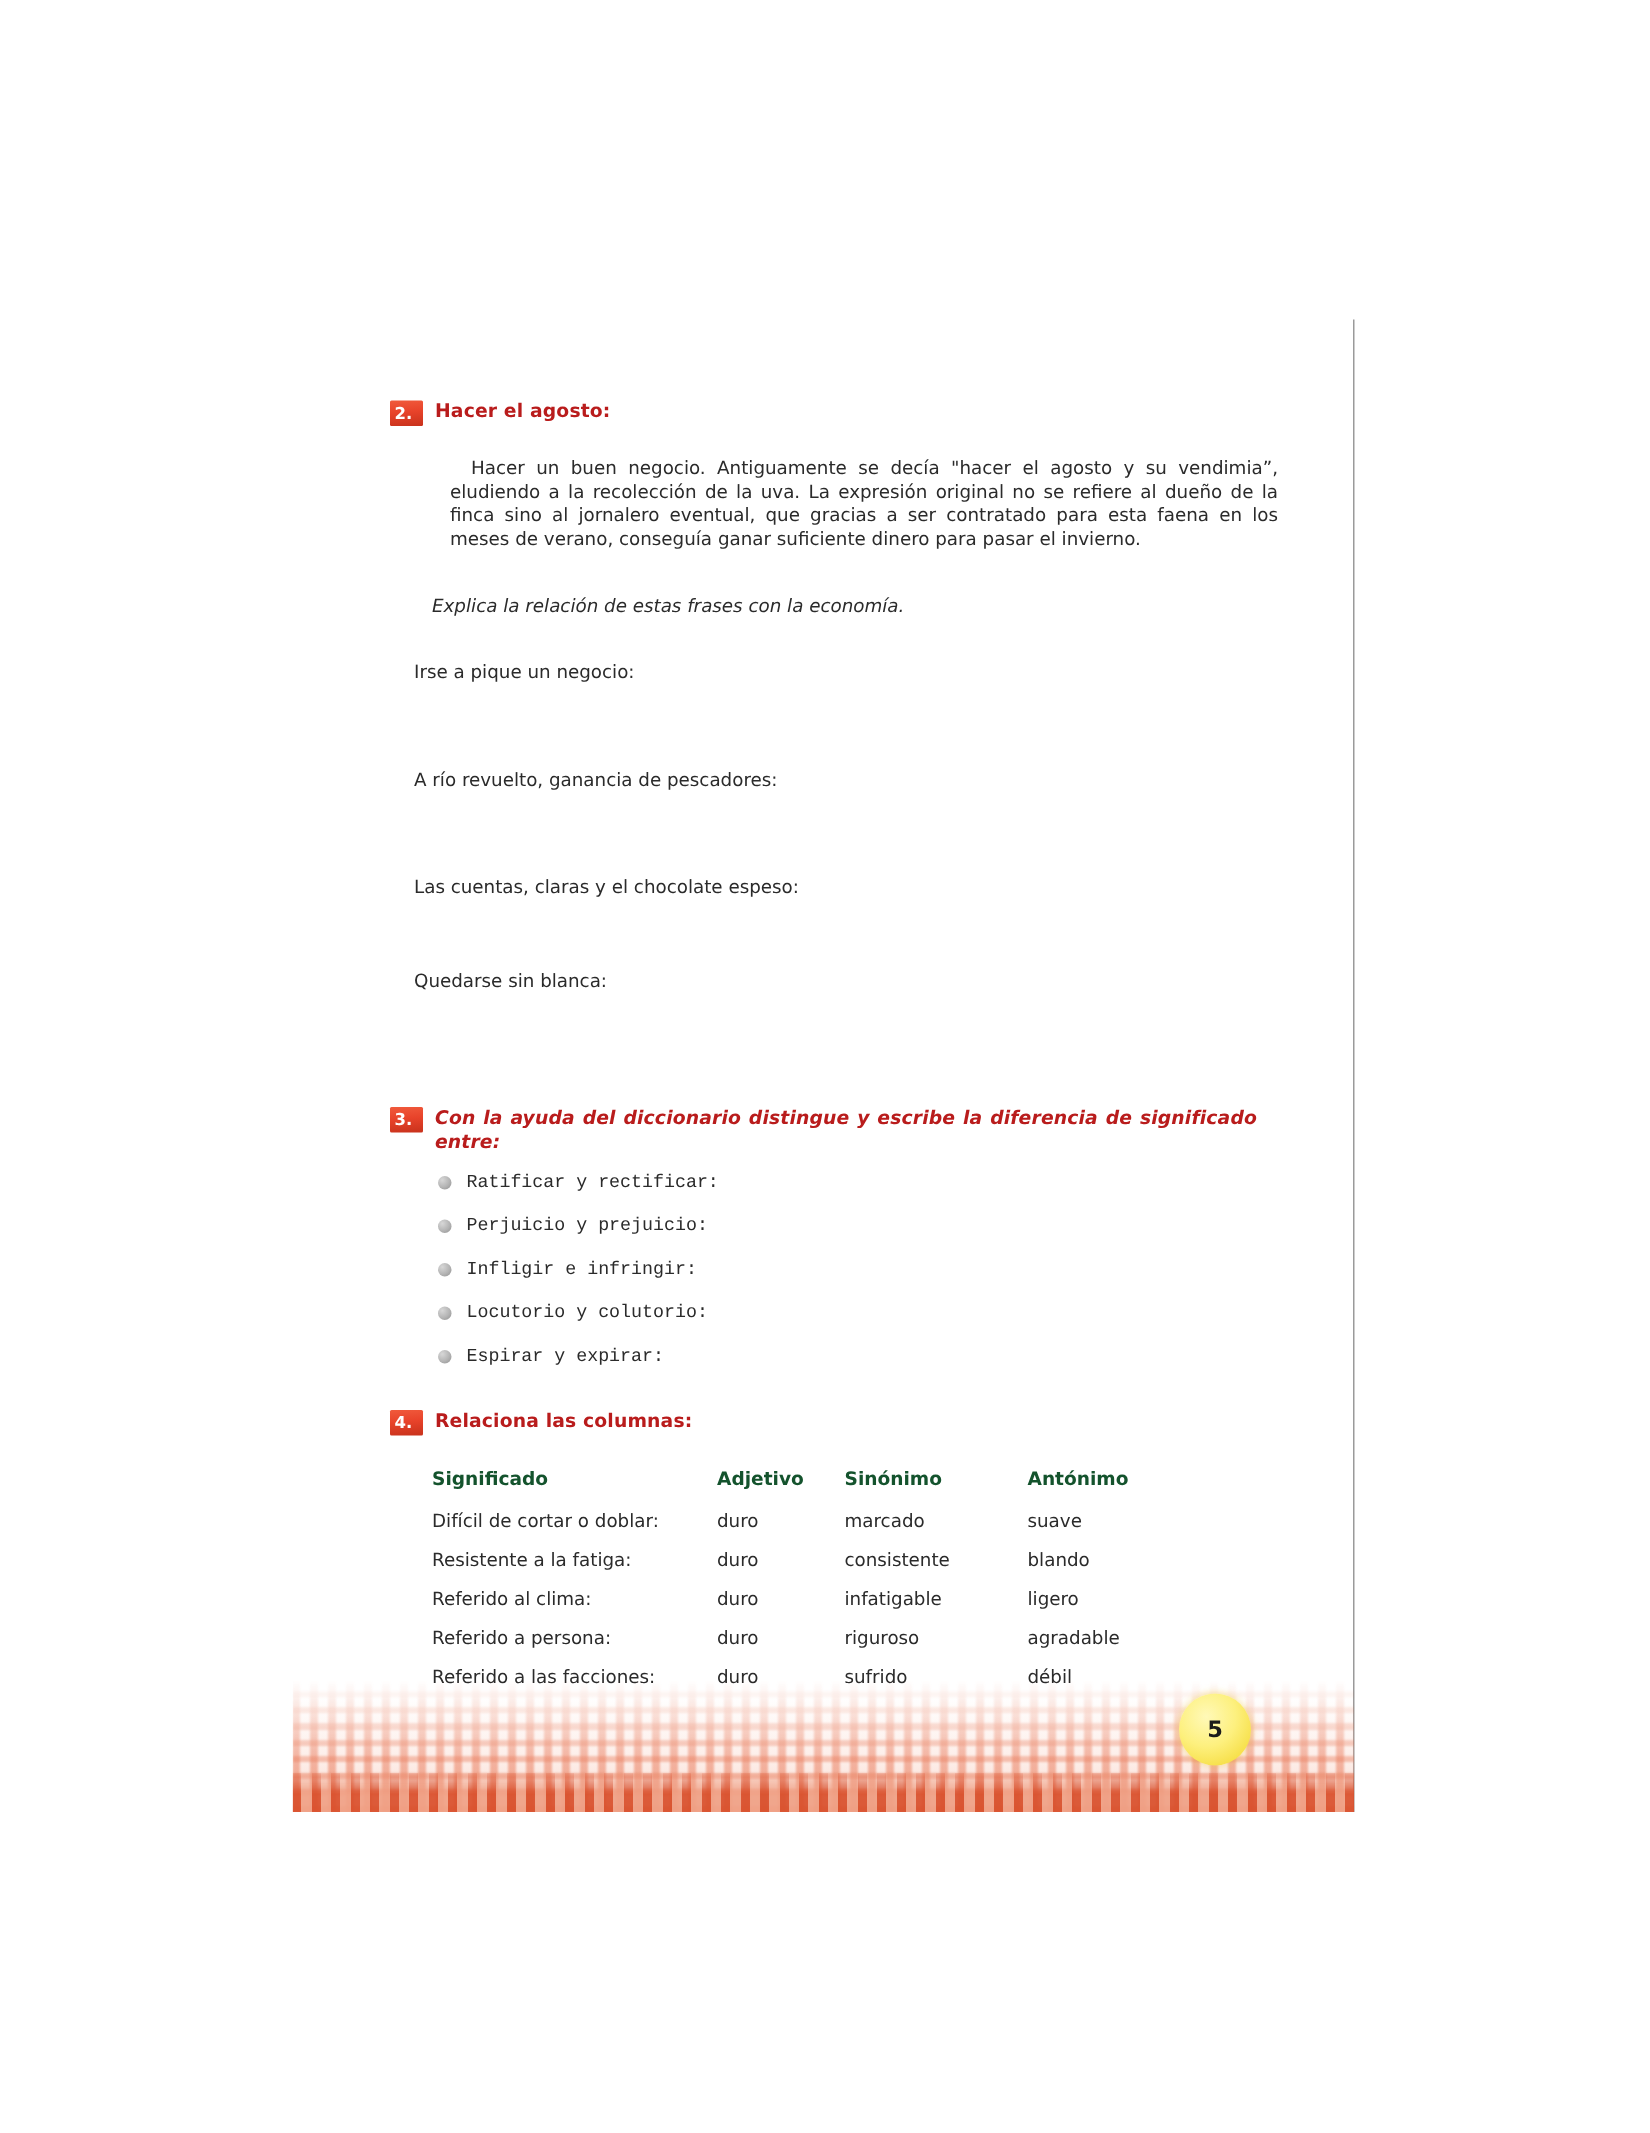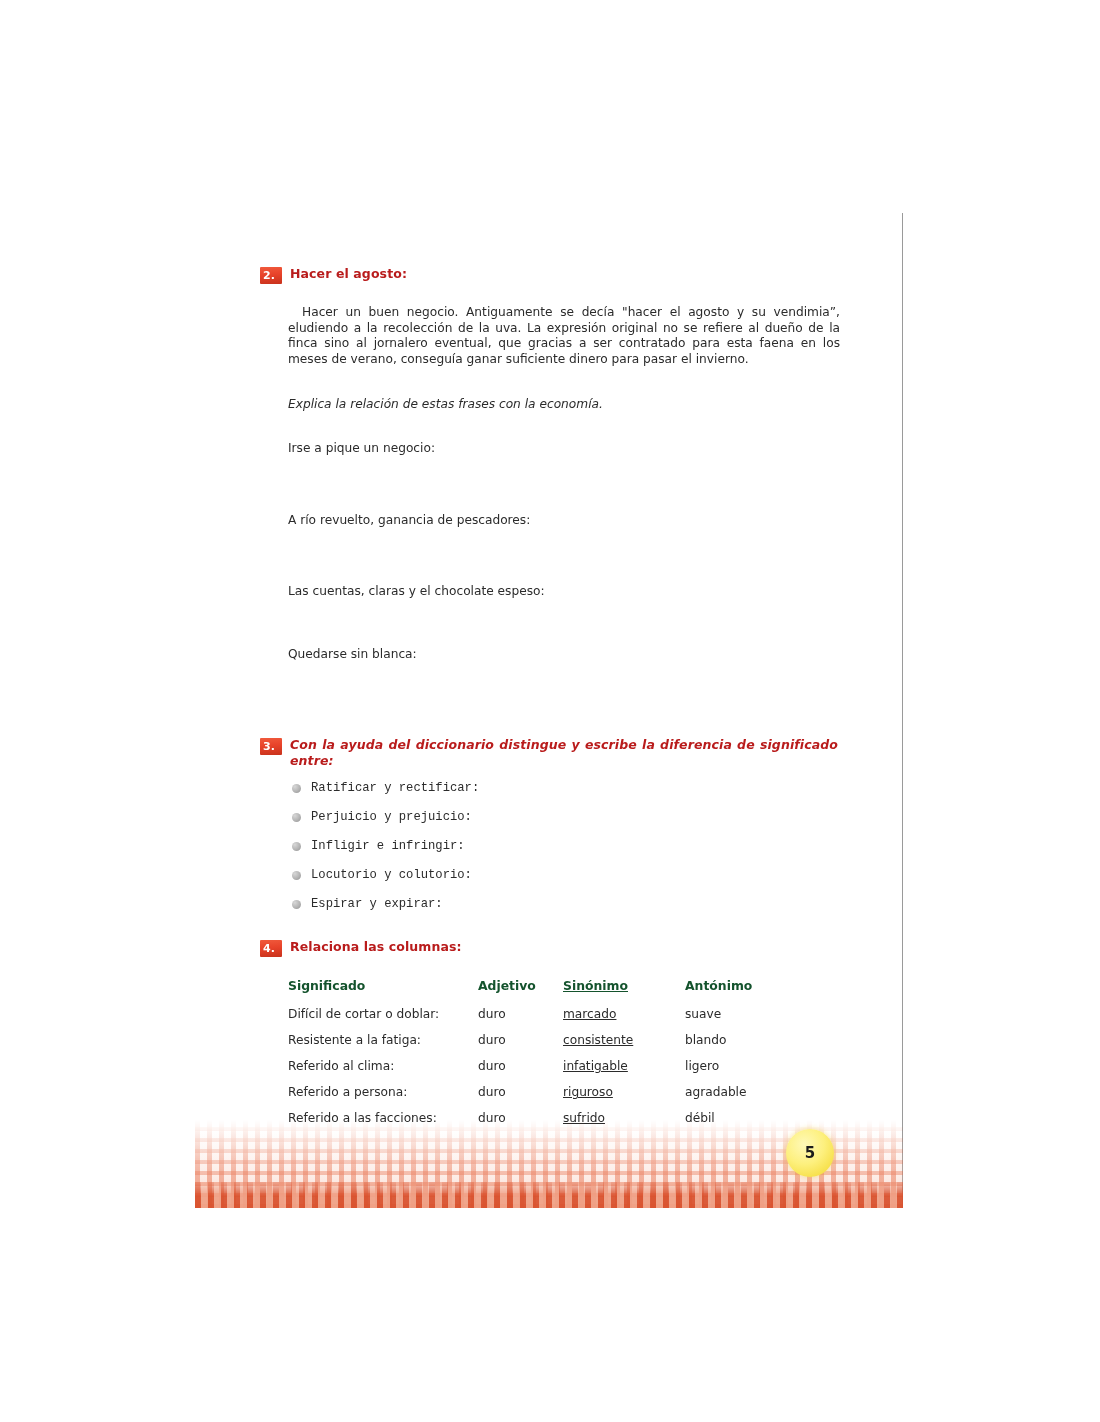--- a/index.html
+++ b/index.html
@@ -84,35 +84,35 @@
     font-size: 12.2px;
     line-height: 15.6px;
     text-align: justify;
     color: #2b2b2b;
     margin: 0 0 0 0;
   }
   .para.indent-first {
     text-indent: 14px;
   }
   .block-para {
-    margin-left: 28px;
+    margin-left: 40px;
     width: 552px;
   }
 
   .italic-instr {
     font-style: italic;
     font-size: 12.2px;
     color: #2b2b2b;
     margin-left: 28px;
   }
 
   .phrase {
     font-size: 12.2px;
     color: #2b2b2b;
-    margin-left: 28px;
+    margin-left: 16px;
   }
 
   
   .bullet-list {
     margin: 12px 0 0 32px;
     padding: 0;
     list-style: none;
     font-family: Liberation Mono, monospace;
   }
   .bullet-list li {
@@ -144,21 +144,21 @@
     font-size: 12.4px;
     padding: 0 0 14px 0;
     color: #14532d;
   }
   table.cols td {
     padding: 0 0 12px 0;
     vertical-align: top;
   }
   table.cols th.c1, table.cols td.c1 { width: 190px; }
   table.cols th.c2, table.cols td.c2 { width: 85px; }
-  table.cols th.c3, table.cols td.c3 { width: 122px; text-decoration: underline; }
+  table.cols th.c3, table.cols td.c3 { width: 122px; }
   table.cols th.c4, table.cols td.c4 { width: 120px; }
 
   
   #bottom-band {
     position: absolute;
     left: 195px;
     top: 1120px;
     width: 708px;
     height: 88px;
     overflow: hidden;

